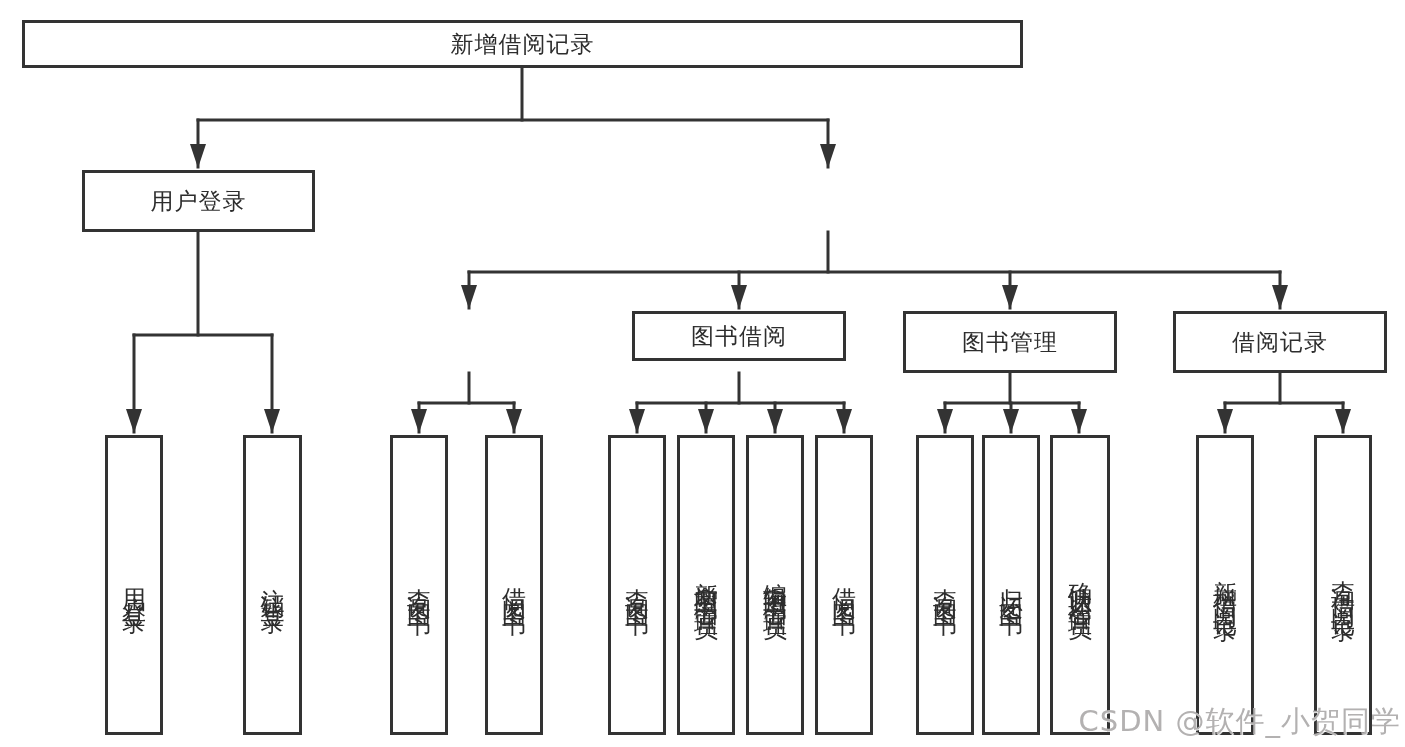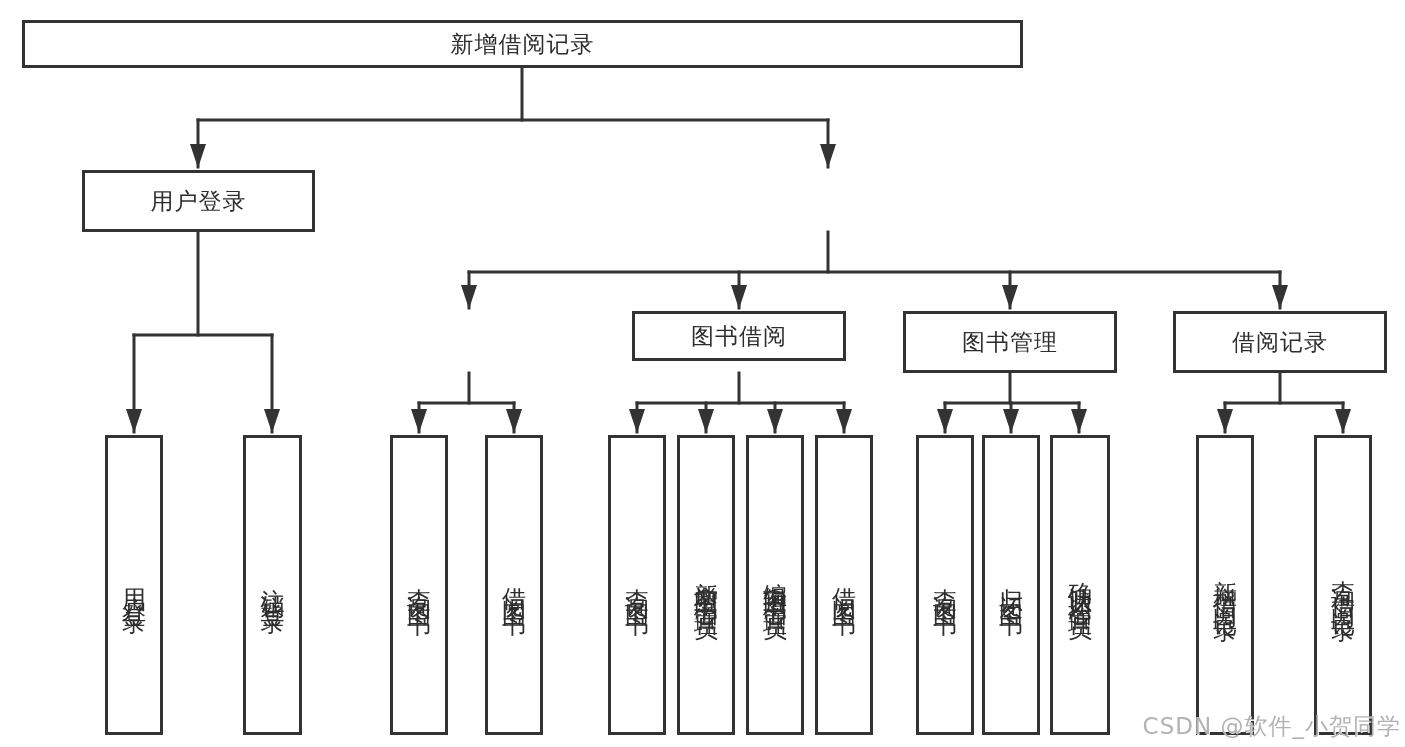--- a/index.html
+++ b/index.html
@@ -39,21 +39,21 @@
     writing-mode:vertical-rl;
     text-orientation:mixed;
     font-size:24px;
     letter-spacing:8px;
     white-space:nowrap;
     line-height:1;
   }
   .box.leaf.long span{letter-spacing:5px;}
   #watermark{
     position:absolute;right:4px;bottom:5px;
-    font-size:23px;letter-spacing:1px;
+    font-size:29px;letter-spacing:1px;
     color:var(--watermark);
     text-shadow:1px 1px 0 rgba(255,255,255,.85);
     z-index:10;white-space:nowrap;
   }
 </style>
 </head>
 <body>
 
 <div id="stage">
 

